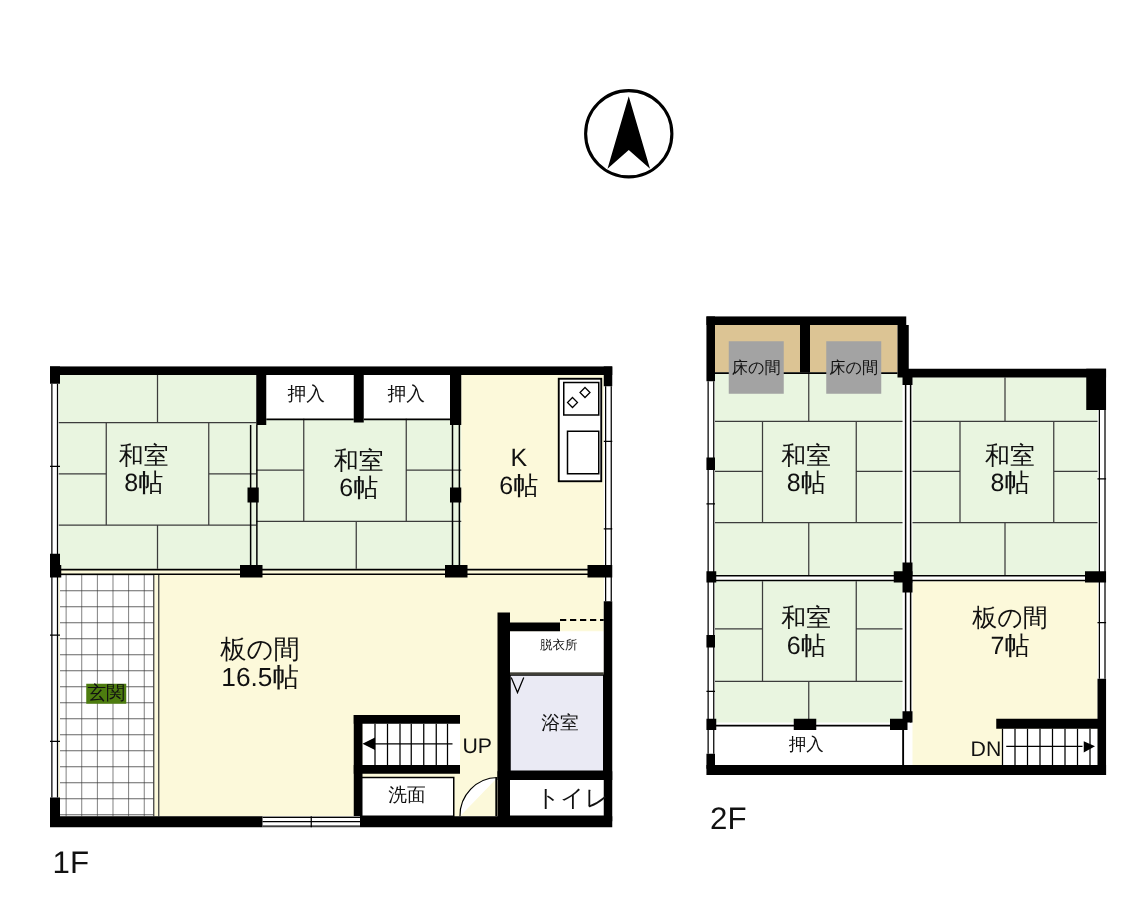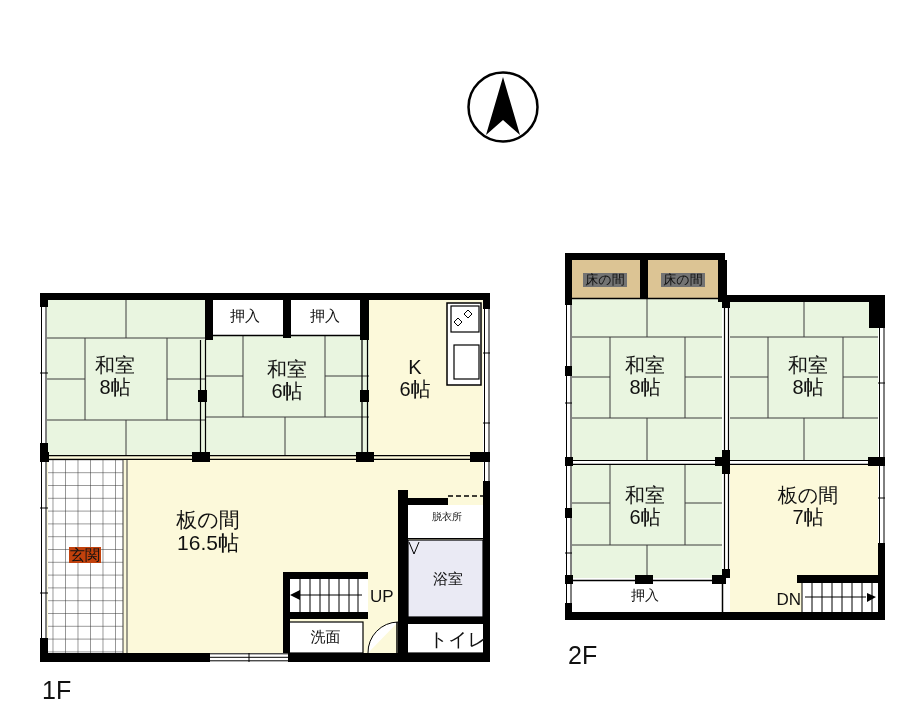--- a/index.html
+++ b/index.html
@@ -8,22 +8,22 @@
   .canvas{position:relative;width:903px;height:724px;background:#fff;overflow:hidden}
   .plan{position:absolute}
   .plan svg{display:block}
   .lbl{position:absolute;color:#111;text-align:center;line-height:1.08;white-space:nowrap;z-index:5}
   .lbl span{display:block}
   .lbl-lg{font-size:20px}
   .lbl-md{font-size:15px}
   .lbl-sm{font-size:13px}
   .lbl-xs{font-size:17px}
   .floor-tag{position:absolute;font-size:25px;color:#111;z-index:5}
-  .chip span{display:inline-block;background:#737373;padding:0 2px}
-  .genkan-chip span{display:inline-block;background:#c2410c;padding:0 1px}
+  .chip span{display:inline-block;background:#a3a3a3;padding:14px 2px}
+  .genkan-chip span{display:inline-block;background:#4d7c0f;padding:0 1px}
 </style>
 </head>
 <body>
 
 <div class="canvas">
 
   <div class="plan" style="left:465px;top:69px;width:76px;height:76px">
     <svg width="76" height="76" viewBox="0 0 76 76">
       <circle cx="38" cy="38" r="34.5" fill="#fff" stroke="#000" stroke-width="2.5"></circle>
       <polygon points="38,8 55,66 38,51 21,66" fill="#000"></polygon>

